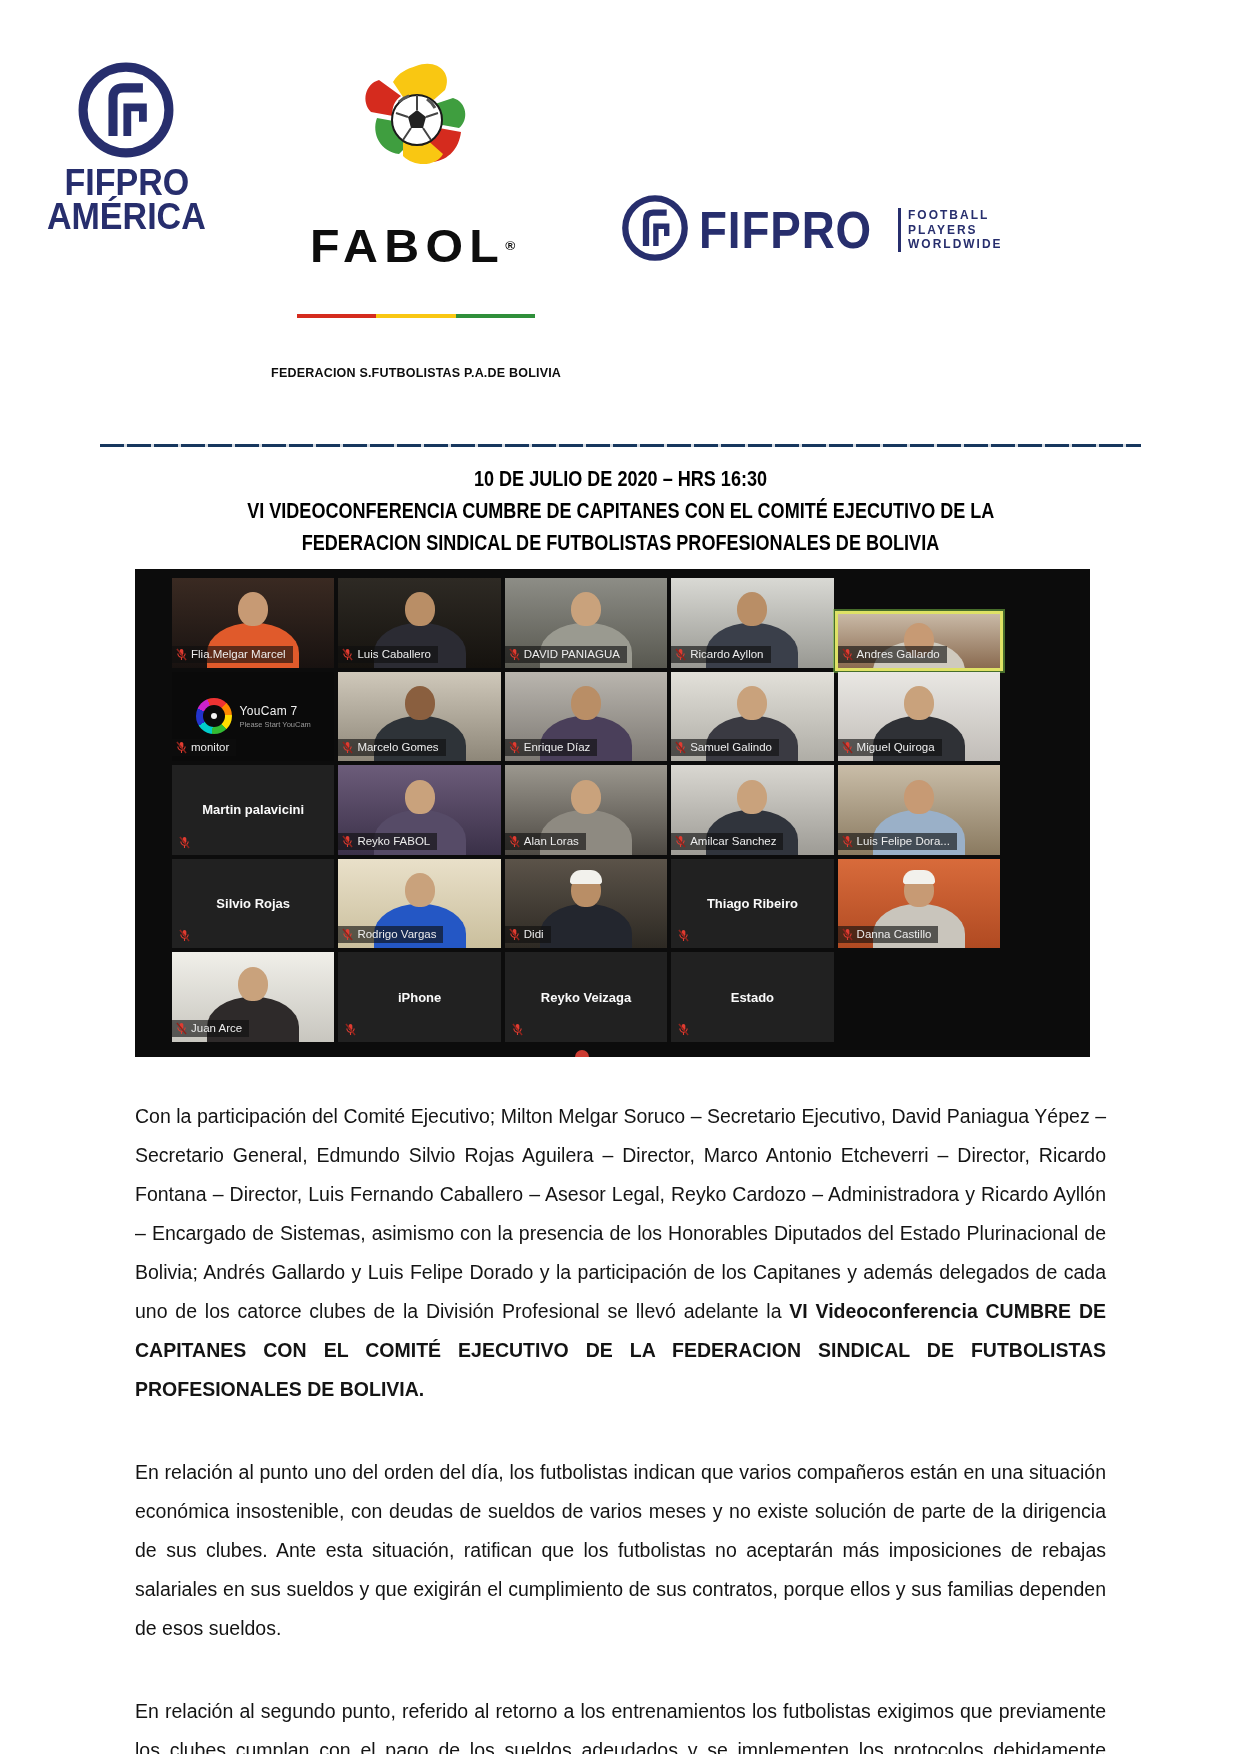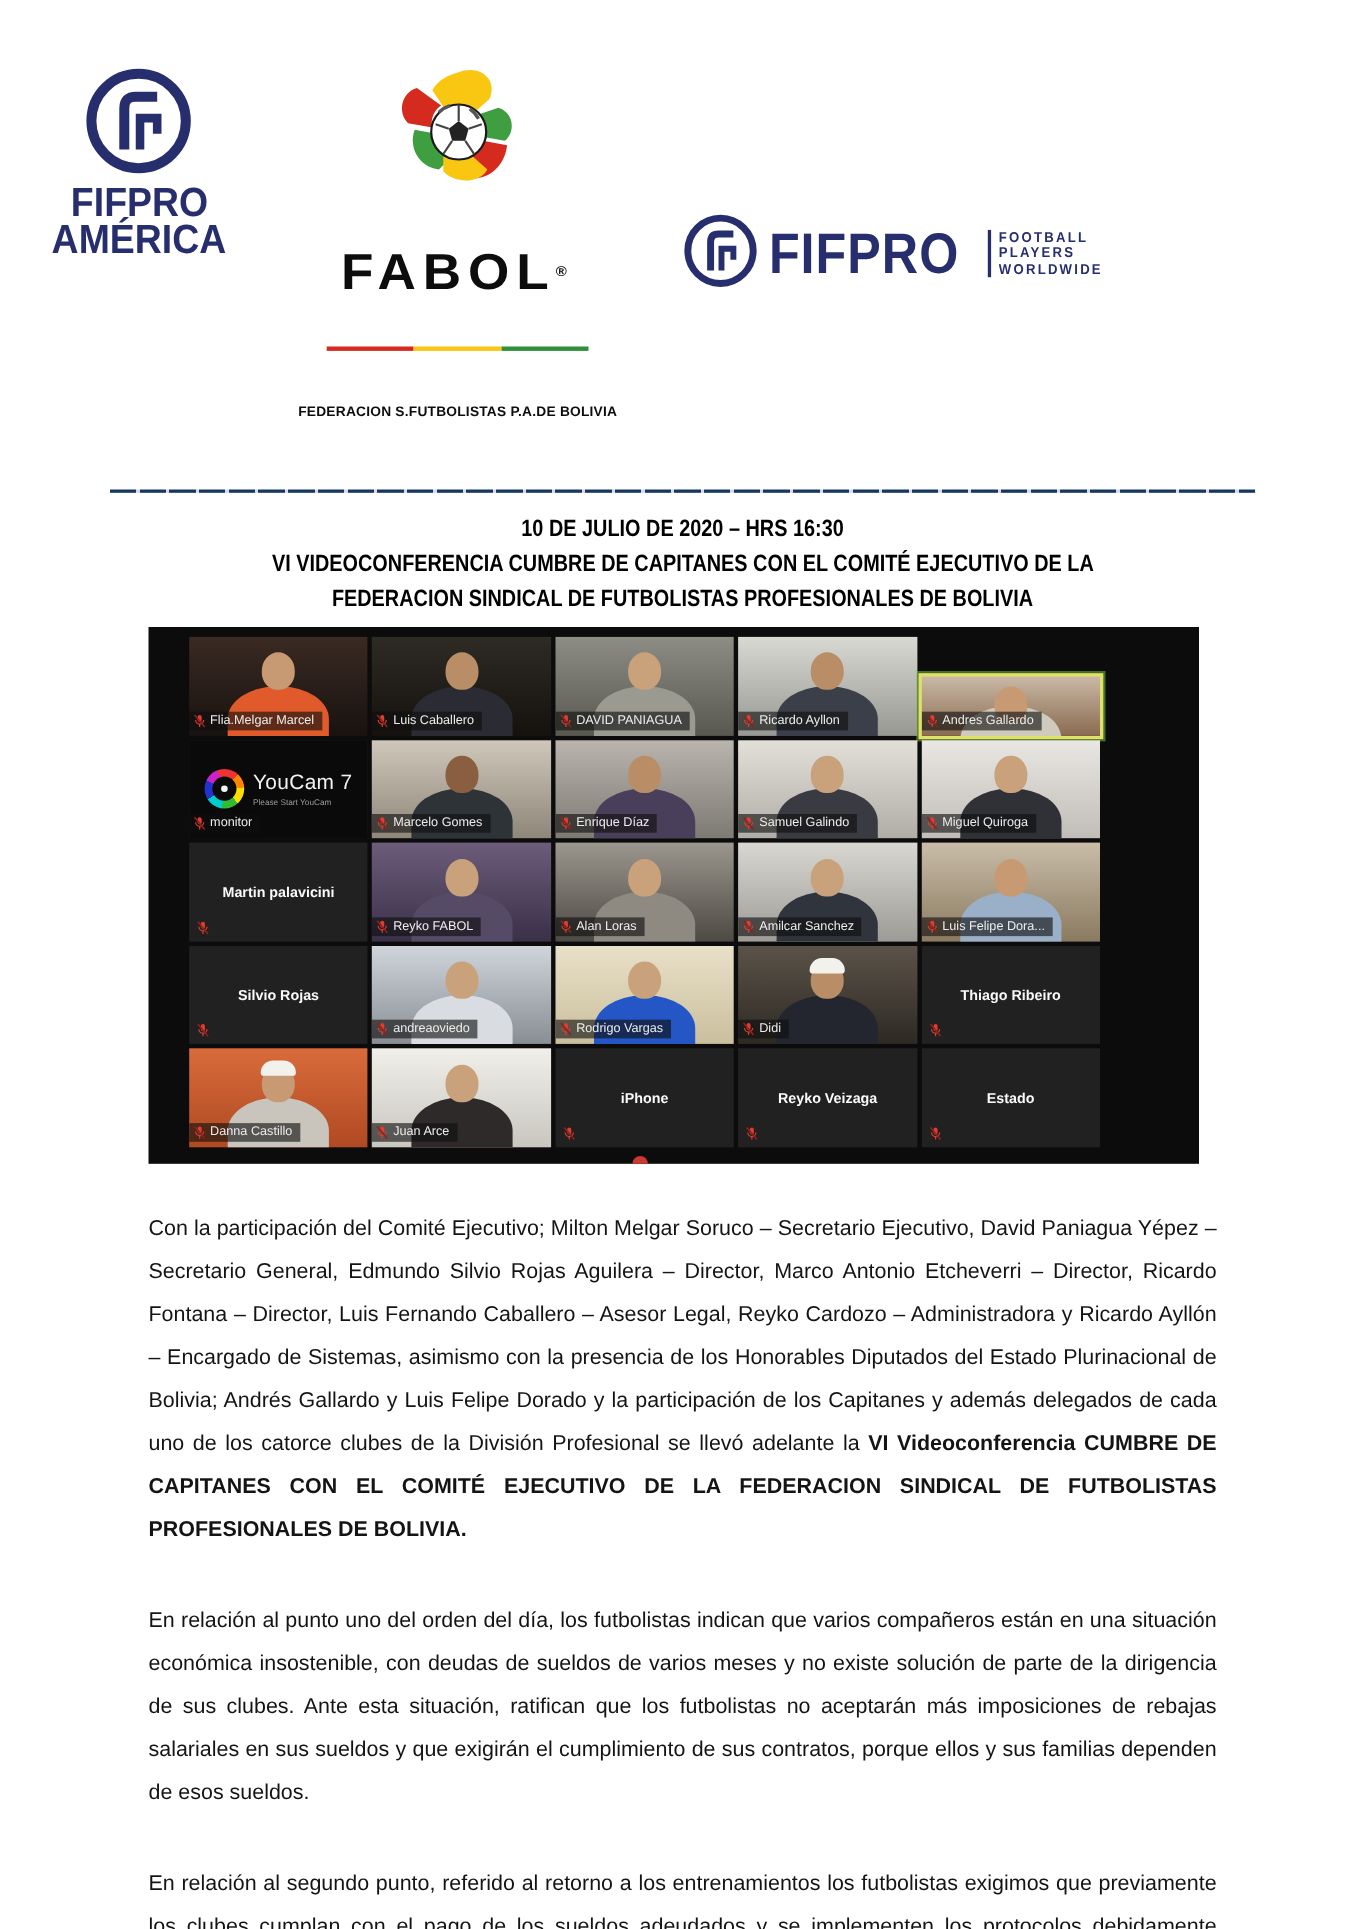--- a/index.html
+++ b/index.html
@@ -98,21 +98,21 @@
   .youcam-wrap{position:absolute;inset:0;background:#0a0a0a;
     display:flex;align-items:center;justify-content:center;gap:8px;}
   .yc-ring{
     width:36px;height:36px;border-radius:50%;
     background:conic-gradient(#e33 0 12%,#f80 12% 24%,#fd0 24% 38%,#3b3 38% 52%,#0cc 52% 66%,#23c 66% 82%,#c2c 82% 94%,#e33 94% 100%);
     position:relative;flex:0 0 auto;
   }
   .yc-ring::after{content:"";position:absolute;inset:7px;border-radius:50%;background:#0a0a0a;}
   .yc-ring::before{content:"";position:absolute;left:15px;top:15px;width:6px;height:6px;
     border-radius:50%;background:#f5f5f5;z-index:2;}
-  .yc-text .yc-main{color:#f2f2f2;font-size:19px;font-weight:normal;letter-spacing:.3px;}
+  .yc-text .yc-main{color:#f2f2f2;font-size:12px;font-weight:normal;letter-spacing:.3px;}
   .yc-text .yc-sub{color:#9a9a9a;font-size:7.5px;margin-top:2px;}
   .red-dot{
     position:absolute;left:440px;bottom:-7px;width:14px;height:14px;border-radius:50%;
     background:#cb3a30;
   }
   
   .body-text{padding:40px 135px 0 135px;}
   .para{margin:0 0 44px 0;text-align:justify;font-size:19.5px;line-height:39px;color:#141414;}
   svg.micsvg{display:block;}
 </style>
@@ -388,33 +388,20 @@
           <div class="center-name">Silvio Rojas</div>
           <div class="mic-abs">
             <svg class="micsvg" width="11" height="13" viewBox="0 0 12 14">
               <rect x="4" y="1" width="4" height="7" rx="2" fill="#e03c31"></rect>
               <path d="M2 6 a4 4 0 0 0 8 0" fill="none" stroke="#e03c31" stroke-width="1.2"></path>
               <line x1="6" y1="10" x2="6" y2="13" stroke="#e03c31" stroke-width="1.2"></line>
               <line x1="1" y1="1" x2="11" y2="13" stroke="#8f231c" stroke-width="1.6"></line>
             </svg>
           </div>
         </div>
-        <div class="tile" style="background: linear-gradient(rgb(208, 213, 219), rgb(137, 142, 149));">
-          <div class="person-body" style="background: rgb(217, 221, 226);"></div>
-          <div class="person-head" style="background: rgb(201, 162, 124);"></div>
-          <div class="name-chip">
-            <svg class="micsvg" width="11" height="13" viewBox="0 0 12 14">
-              <rect x="4" y="1" width="4" height="7" rx="2" fill="#e03c31"></rect>
-              <path d="M2 6 a4 4 0 0 0 8 0" fill="none" stroke="#e03c31" stroke-width="1.2"></path>
-              <line x1="6" y1="10" x2="6" y2="13" stroke="#e03c31" stroke-width="1.2"></line>
-              <line x1="1" y1="1" x2="11" y2="13" stroke="#8f231c" stroke-width="1.6"></line>
-            </svg>
-            <span>andreaoviedo</span>
-          </div>
-        </div>
         <div class="tile" style="background: linear-gradient(rgb(233, 224, 201), rgb(202, 191, 157));">
           <div class="person-body" style="background: rgb(36, 87, 197);"></div>
           <div class="person-head" style="background: rgb(201, 162, 124);"></div>
           <div class="name-chip">
             <svg class="micsvg" width="11" height="13" viewBox="0 0 12 14">
               <rect x="4" y="1" width="4" height="7" rx="2" fill="#e03c31"></rect>
               <path d="M2 6 a4 4 0 0 0 8 0" fill="none" stroke="#e03c31" stroke-width="1.2"></path>
               <line x1="6" y1="10" x2="6" y2="13" stroke="#e03c31" stroke-width="1.2"></line>
               <line x1="1" y1="1" x2="11" y2="13" stroke="#8f231c" stroke-width="1.6"></line>
             </svg>

